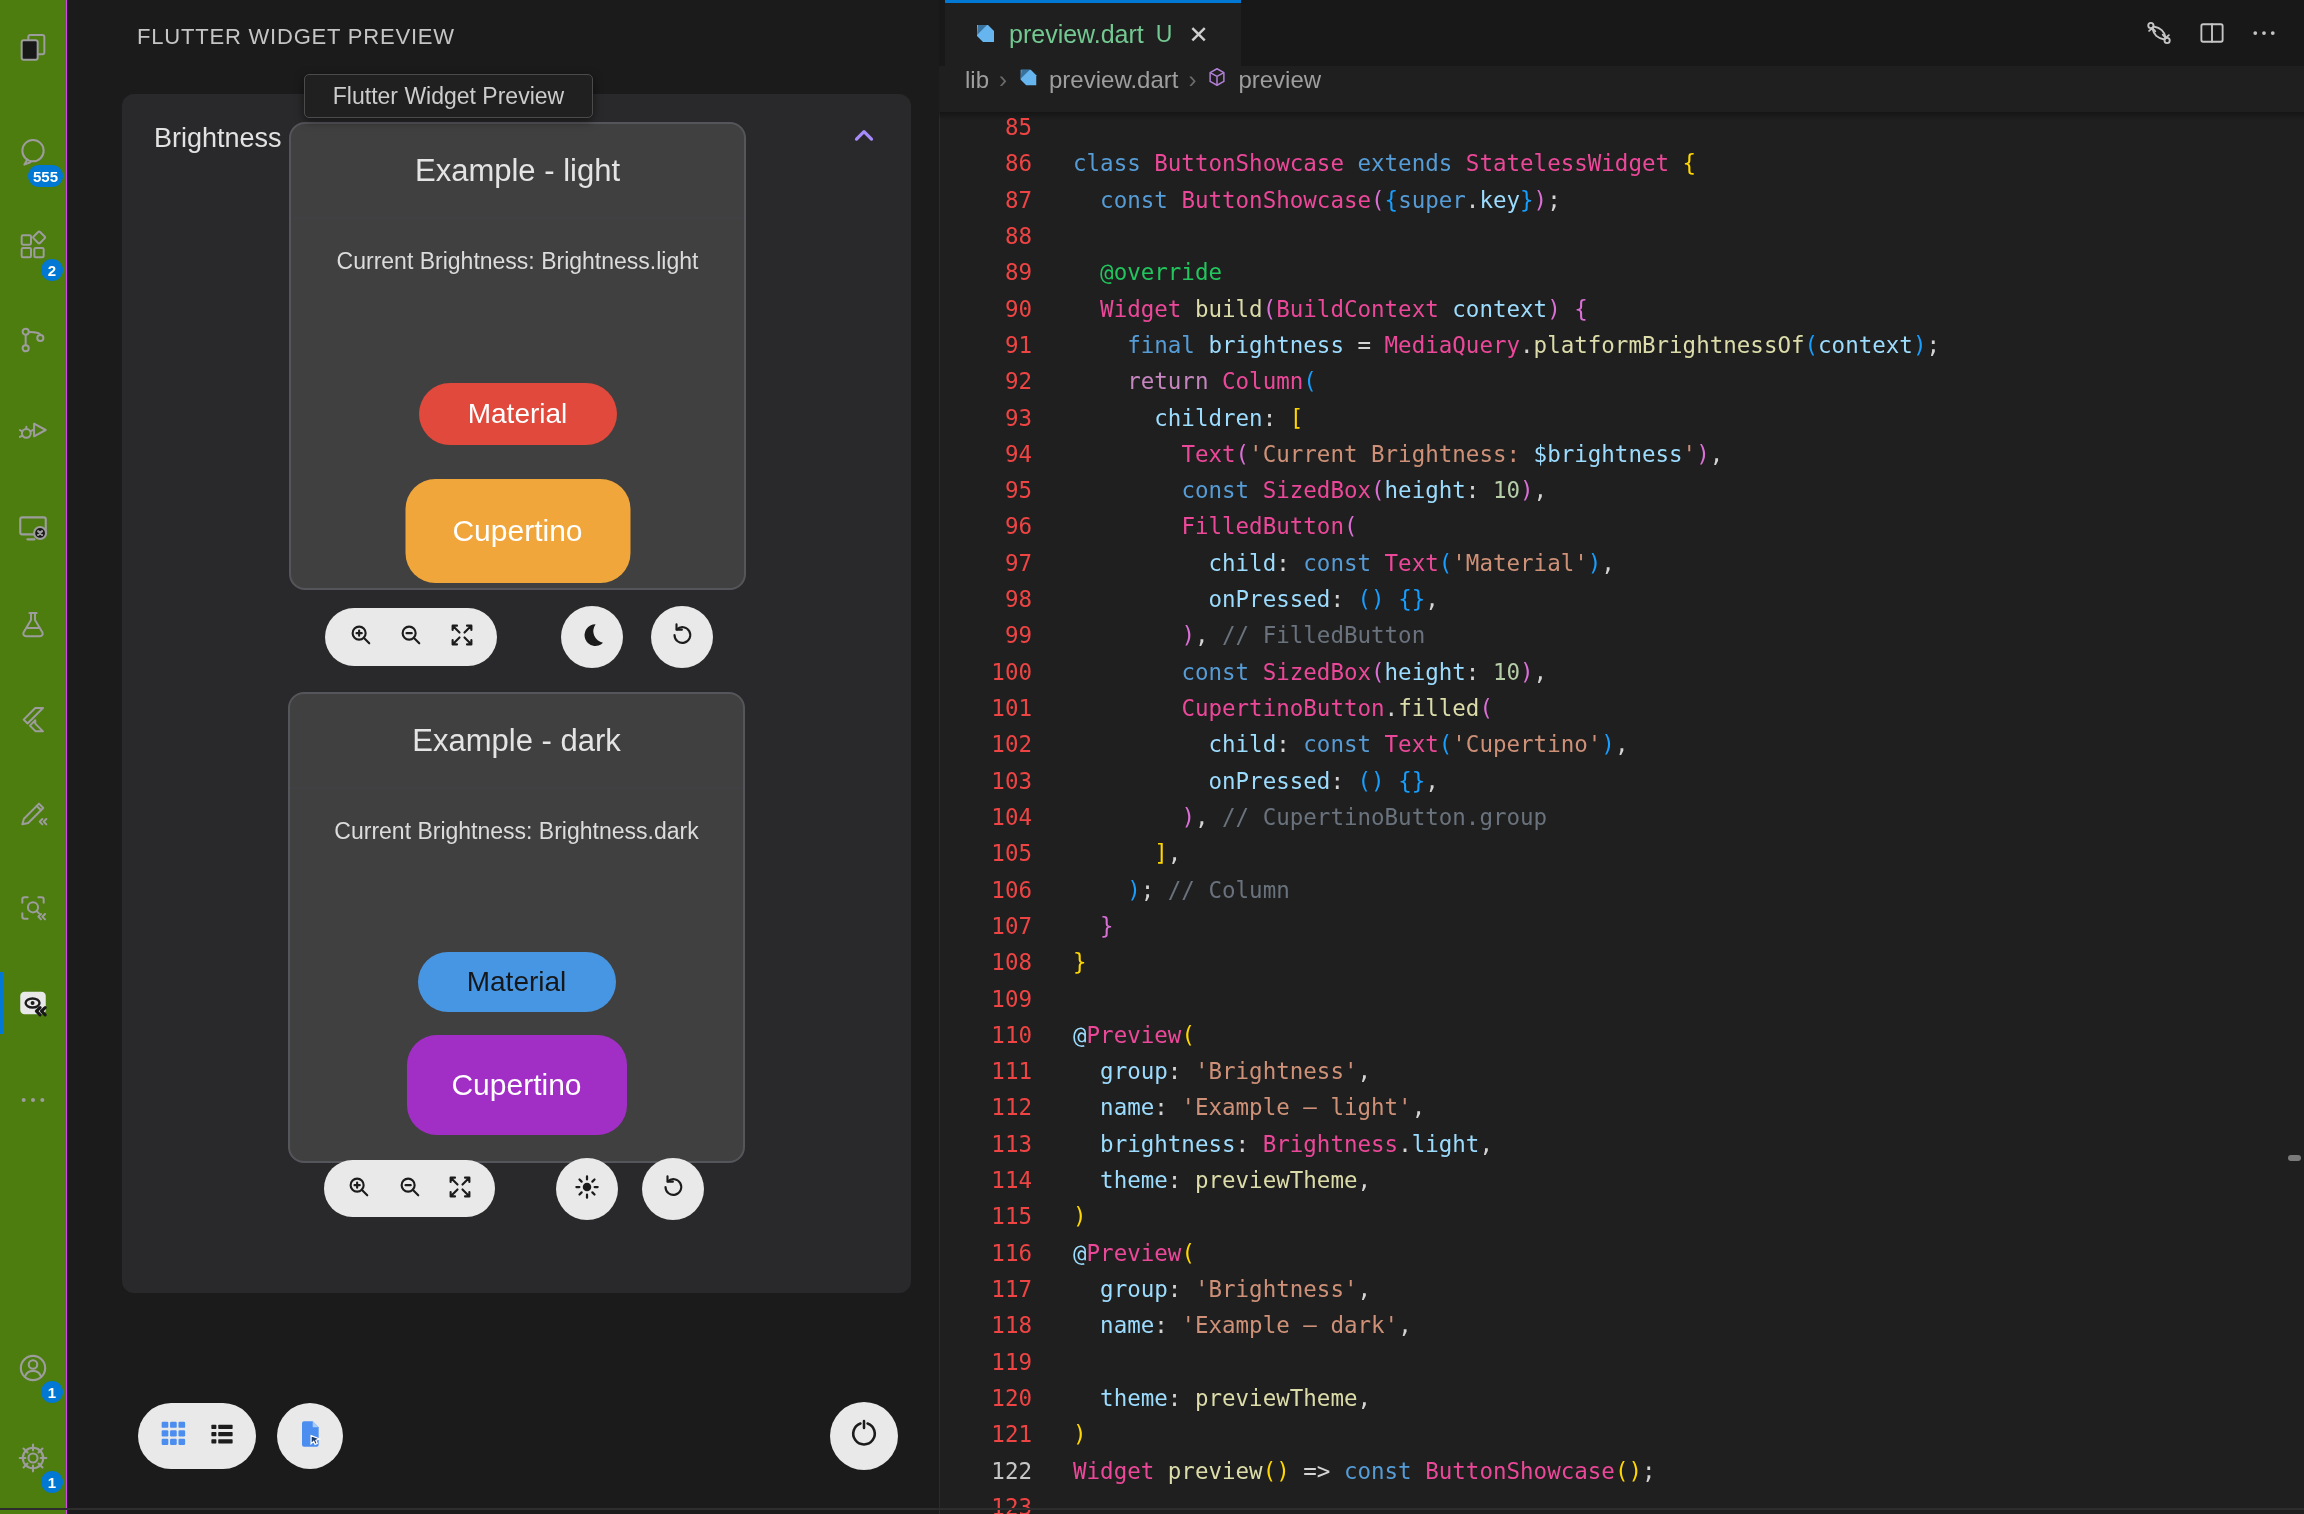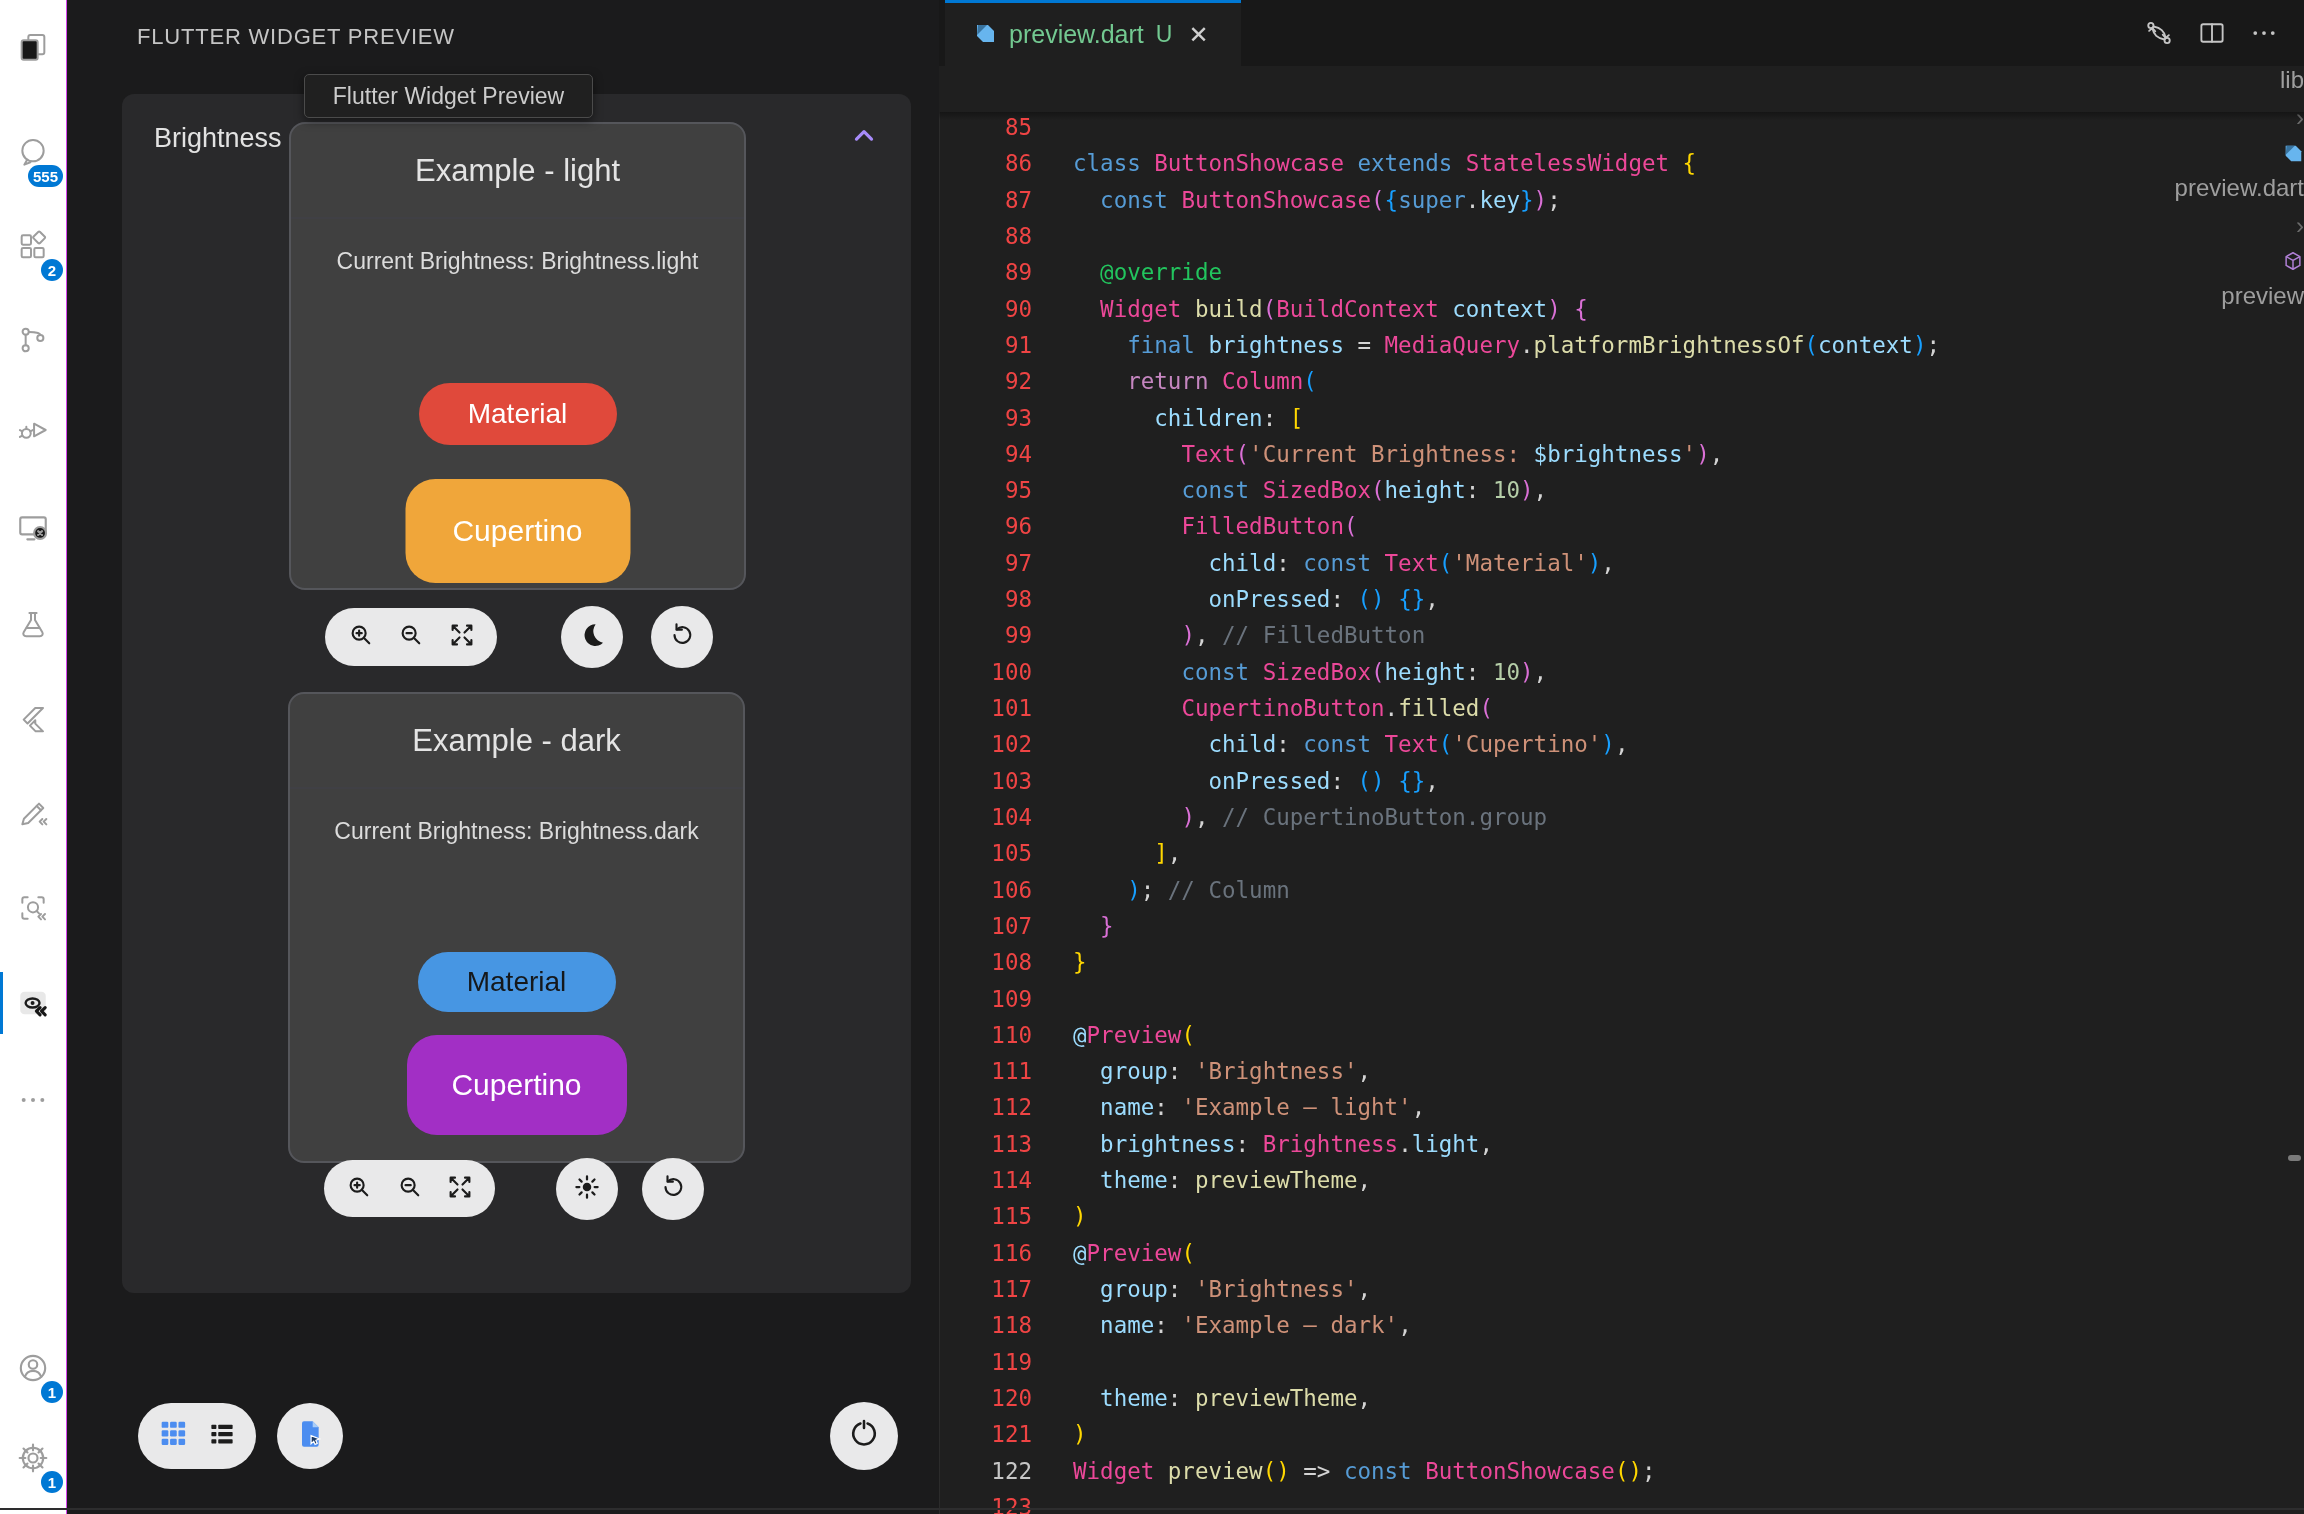--- a/index.html
+++ b/index.html
@@ -1,20 +1,20 @@
 <!DOCTYPE html>
 <html><head>
 <meta charset="utf-8">
 <style>
   html,body{margin:0;padding:0;background:#111;}
   #screen{position:relative;width:2304px;height:1514px;background:#1f1f1f;overflow:hidden;
           font-family:"Liberation Sans",sans-serif;-webkit-font-smoothing:antialiased;}
   .abs{position:absolute;}
   
-  #activity-bar{left:0;top:0;width:66px;height:1514px;background:#ffffff;border-right:2px solid #d946ef;}
+  #activity-bar{left:0;top:0;width:66px;height:1514px;background:#4d7c0f;border-right:2px solid #d946ef;}
   .ab-item{position:absolute;left:0;width:66px;height:56px;display:flex;align-items:center;justify-content:center;cursor:pointer;}
   .ab-item svg{stroke:#9d9d9d;fill:none;stroke-width:1.5;stroke-linecap:round;stroke-linejoin:round;}
   .ab-item.active svg{stroke:#e7e7e7;}
   .ab-badge{position:absolute;right:3px;bottom:-7px;min-width:22px;height:22px;padding:0 5px;box-sizing:border-box;
             background:#0078D4;color:#fff;border-radius:11px;font-size:15px;font-weight:700;
             display:flex;align-items:center;justify-content:center;}
   #ab-active-bar{left:0;top:972px;width:3px;height:62px;background:#0078D4;}
   
   #sidebar{left:67px;top:0;width:872px;height:1514px;background:#1b1b1c;}
   #sidebar-header{left:70px;top:24px;font-size:22px;letter-spacing:.8px;color:#c5c5c5;}
@@ -45,22 +45,22 @@
   
   #editor{left:939px;top:0;width:1365px;height:1514px;background:#1f1f1f;border-left:1px solid #2b2b2b;}
   #tabbar{left:939px;top:0;width:1365px;height:66px;background:#181818;}
   #tab-active{left:945px;top:0;width:296px;height:66px;background:#1f1f1f;border-top:3px solid #0078D4;
               box-sizing:border-box;display:flex;align-items:center;padding-left:28px;cursor:pointer;}
   #tab-label{margin-left:12px;font-size:25px;color:#73C991;}
   #tab-git{margin-left:12px;font-size:23px;color:#73C991;}
   #tab-close{margin-left:16px;color:#cfcfcf;font-size:24px;cursor:pointer;line-height:1;}
   .ed-action{position:absolute;top:14px;width:38px;height:38px;display:flex;align-items:center;justify-content:center;cursor:pointer;}
   .ed-action svg{stroke:#c5c5c5;fill:none;stroke-width:1.5;stroke-linecap:round;stroke-linejoin:round;}
-  #breadcrumbs{left:939px;top:66px;width:1365px;height:46px;background:#1f1f1f;display:flex;align-items:flex-end;
-               padding-left:26px;box-sizing:border-box;font-size:24px;color:#9e9e9e;gap:10px;flex-direction:column;}
+  #breadcrumbs{left:939px;top:66px;width:1365px;height:46px;background:#1f1f1f;display:flex;align-items:flex-start;
+               padding-left:26px;box-sizing:border-box;font-size:24px;color:#9e9e9e;gap:10px;}
   .bc-sep{color:#6b6b6b;font-size:24px;}
   #bc-shadow{left:939px;top:112px;width:1365px;height:8px;background:linear-gradient(#00000055,transparent);}
   #code{left:939px;top:109px;width:1365px;height:1410px;font-family:"DejaVu Sans Mono",monospace;font-size:22.5px;}
   .code-line{display:flex;height:36.32px;line-height:36.32px;white-space:pre;}
   .ln{width:93px;text-align:right;color:#ef4444;flex:none;}
   .ln.cur{color:#c6c6c6;}
   .lc{margin-left:41px;flex:none;}
   .tk-kw{color:#569CD6}.tk-ctl{color:#C586C0}.tk-type{color:#ec4899}.tk-fn{color:#DCDCAA}
   .tk-var{color:#9CDCFE}.tk-str{color:#CE9178}.tk-num{color:#B5CEA8}.tk-cmt{color:#6A737D}
   .tk-pun{color:#D4D4D4}.tk-b1{color:#FFD700}.tk-b2{color:#DA70D6}.tk-b3{color:#179FFF}

